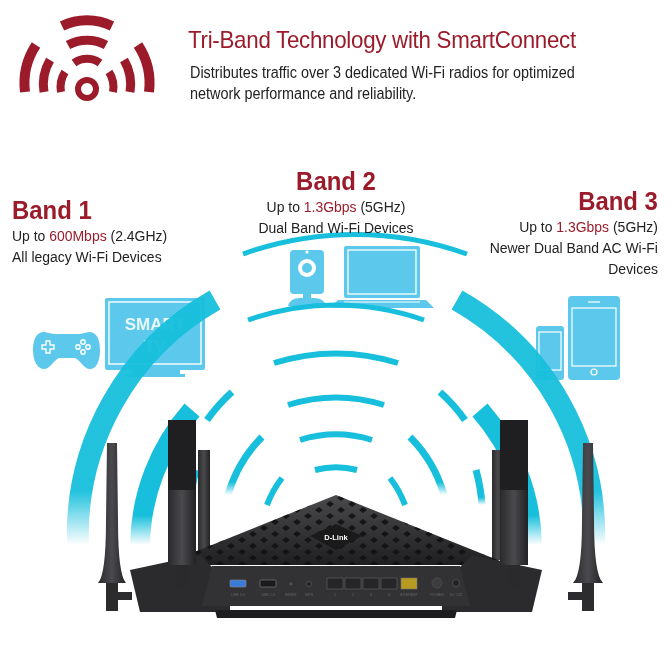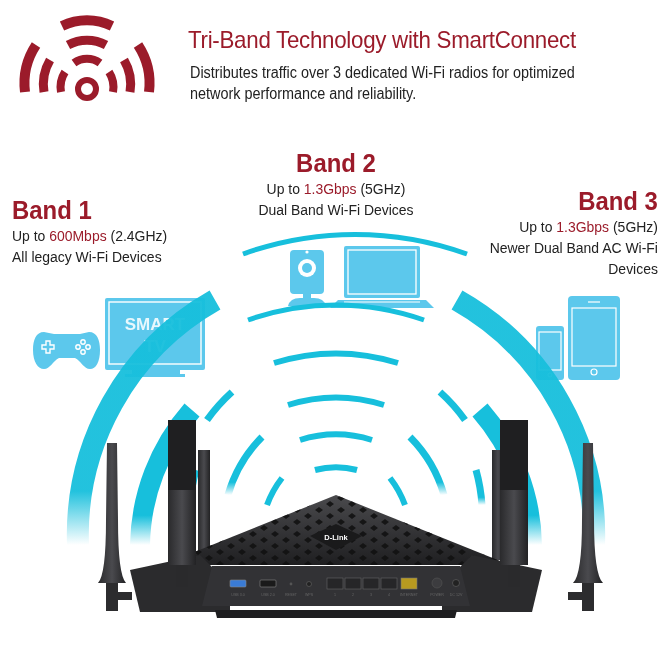--- a/index.html
+++ b/index.html
@@ -6,21 +6,21 @@
   body { width:672px; height:648px; position:relative; overflow:hidden; font-family:"Liberation Sans", "DejaVu Sans", sans-serif; }
   .abs { position:absolute; }
   #art { position:absolute; left:0; top:0; width:672px; height:648px; }
   .title { left:188px; top:26px; font-size:24px; color:#9b1b2a; letter-spacing:-0.3px; white-space:nowrap; transform:scaleX(0.93); transform-origin:left top; }
   .subtitle { left:190px; top:62px; width:500px; font-size:16px; line-height:21px; color:#222; transform:scaleX(0.9); transform-origin:left top; }
   .band-title { font-size:26px; font-weight:bold; color:#9b1b2a; line-height:30px; transform:scaleX(0.92); }
   .band-line { font-size:15.5px; line-height:21px; color:#222; white-space:nowrap; transform:scaleX(0.9); }
   .accent { color:#9b1b2a; }
   .band1 { left:12px; top:195px; }
   .band1 .band-title, .band1 .band-line { transform-origin:left top; }
-  .band2 { left:236px; top:148px; width:200px; text-align:center; }
+  .band2 { left:236px; top:166px; width:200px; text-align:center; }
   .band2 .band-title, .band2 .band-line { transform-origin:center top; }
   .band3 { right:14px; top:186px; text-align:right; }
   .band3 .band-title, .band3 .band-line { transform-origin:right top; }
 </style>
 </head>
 <body>
 
 <svg id="art" viewBox="0 0 672 648" xmlns="http://www.w3.org/2000/svg">
   <defs>
     <linearGradient id="fadeL" x1="0" y1="0" x2="0" y2="1">

